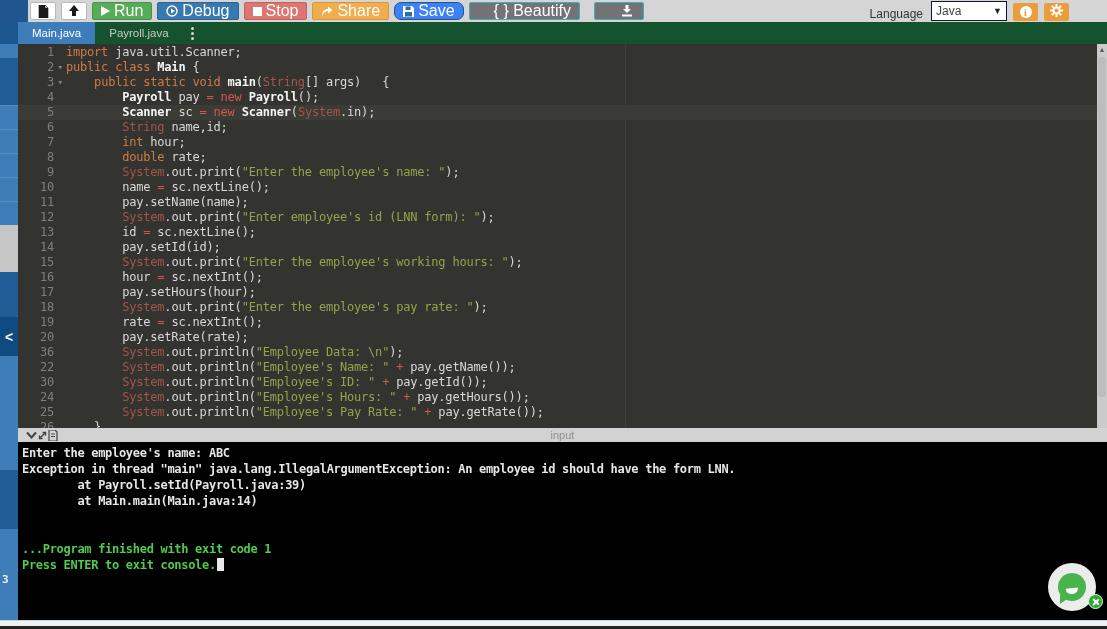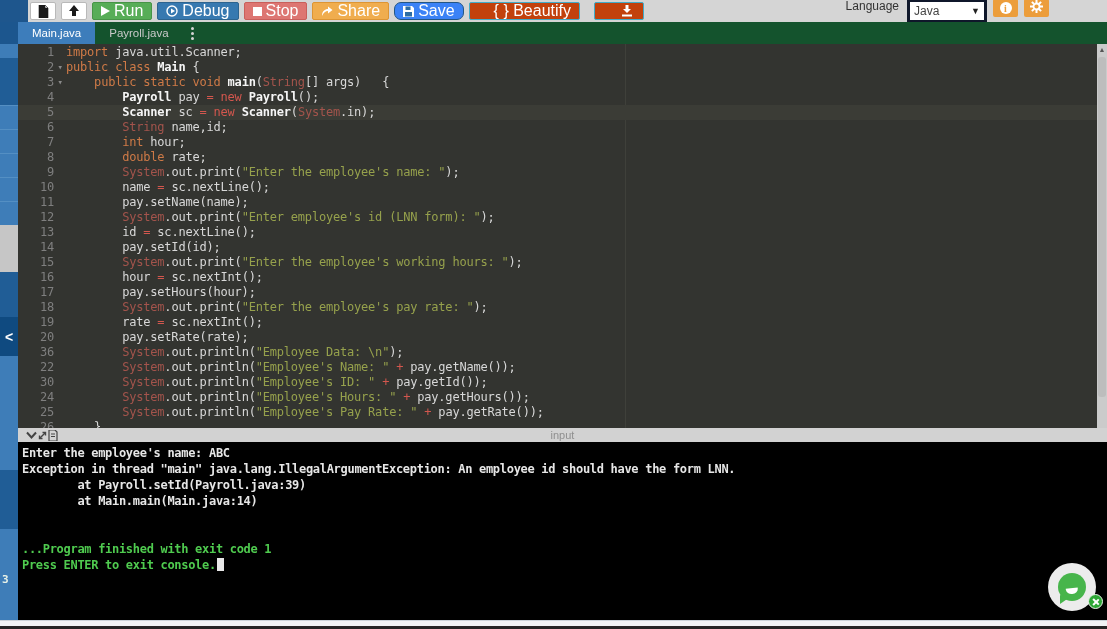--- a/index.html
+++ b/index.html
@@ -14,24 +14,24 @@
   .tbtn{height:18px;border-radius:2px;display:flex;align-items:center;gap:4px;
         font-size:16px;color:#fff;padding:0 8px;margin-right:5px;cursor:pointer;
         border:1px solid rgba(0,0,0,.15);box-sizing:border-box;white-space:nowrap;}
   .tbtn svg{display:block;}
   .btn-white{background:#fff;border-color:#b9b9b9;width:26px;justify-content:center;padding:0;}
   .btn-run{background:#57ad57;border-color:#479447;}
   .btn-debug{background:#3779b0;border-color:#2d648f;}
   .btn-stop{background:#dd7672;border-color:#c95f5b;}
   .btn-share{background:#f0ad4e;border-color:#dd9534;}
   .btn-save{background:#3b82f6;border-color:#245684;border-radius:7px;}
-  .btn-info2{background:#c2410c;border-color:#41acc9;padding-left:24px;}
-  .toolbar-right{margin-left:auto;display:flex;align-items:flex-start;padding-right:58px;}
+  .btn-info2{background:#737373;border-color:#41acc9;padding-left:24px;}
+  .toolbar-right{margin-left:auto;display:flex;align-items:flex-end;padding-right:38px;}
   .lang-label{font-size:12px;color:#333;margin-right:8px;}
-  .lang-select{width:66px;height:18px;background:#fff;border:3px solid #0f172a;
+  .lang-select{width:66px;height:18px;background:#fff;border:1px solid #0f172a;
                font-size:12px;color:#444;display:flex;align-items:center;
                justify-content:space-between;padding:0 4px;cursor:pointer;}
   .lang-select .arr{font-size:9px;color:#222;}
   .sq-btn{width:25px;height:18px;background:#ec9d3b;border-radius:2px;margin-left:6px;
           display:flex;align-items:center;justify-content:center;cursor:pointer;}
   .info-circle{width:12px;height:12px;border-radius:50%;background:#fff;color:#ec9d3b;
                font-size:10px;font-weight:bold;font-family:"Liberation Serif",serif;
                display:flex;align-items:center;justify-content:center;}
 
   

